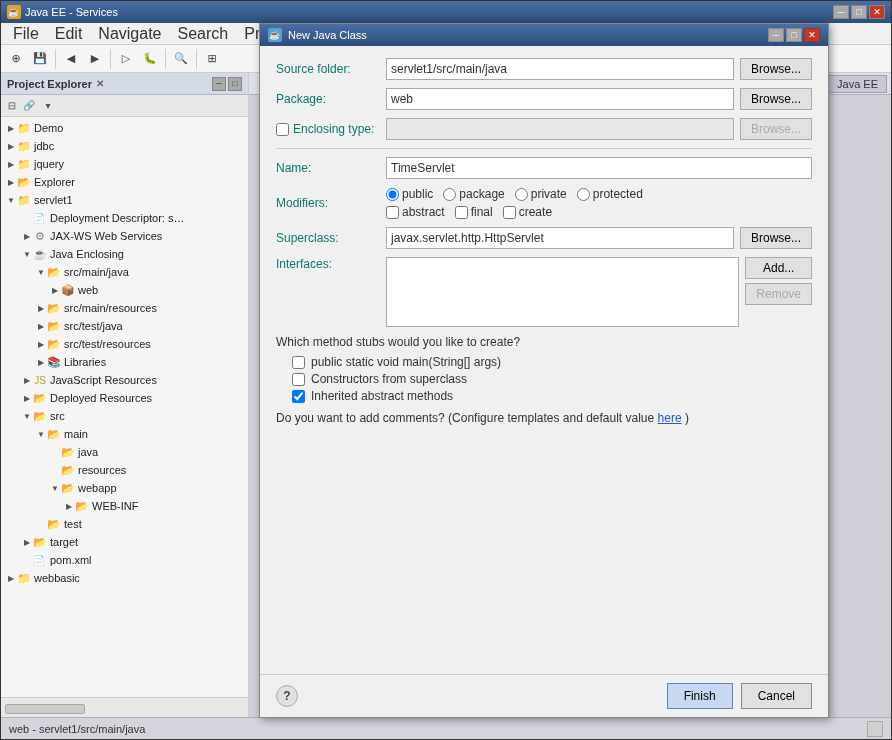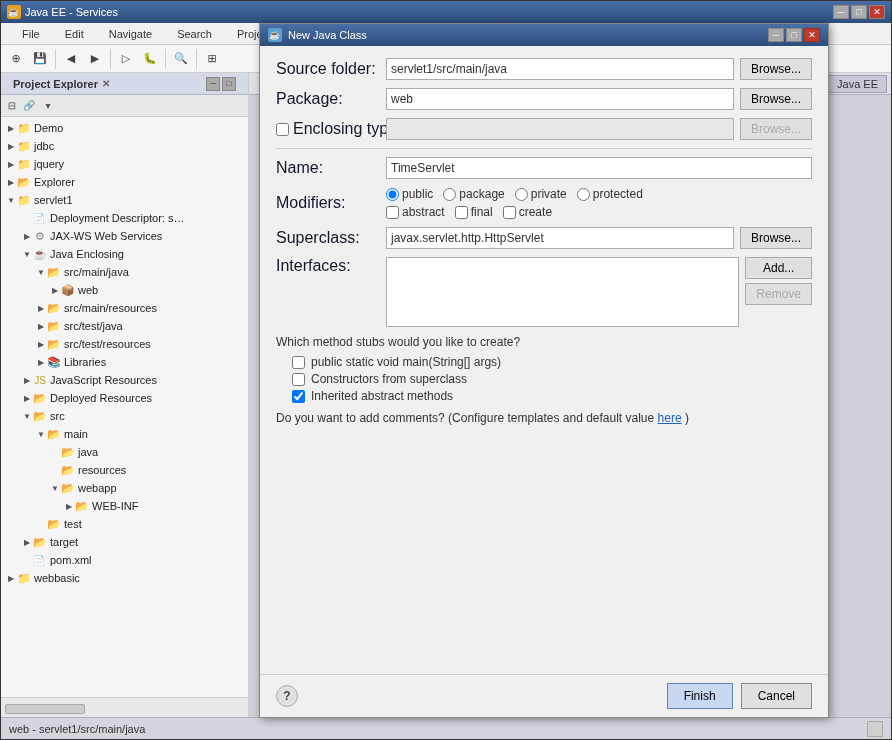--- a/index.html
+++ b/index.html
@@ -64,24 +64,23 @@
     .menu-bar {
       background: #f0f0f0;
       height: 22px;
       display: flex;
       align-items: center;
       padding: 0 4px;
       border-bottom: 1px solid #ccc;
     }
     .menu-item {
       padding: 2px 8px;
-      font-size: 11px;
+      font-size: 16px;
       cursor: pointer;
       color: #333;
-      margin-left: 9px;
     }
 
     
     .toolbar {
       background: #f5f5f5;
       height: 28px;
       border-bottom: 1px solid #ccc;
       display: flex;
       align-items: center;
       padding: 0 4px;
@@ -110,21 +109,21 @@
       background: #f5f5f5;
       border-right: 1px solid #ccc;
       display: flex;
       flex-direction: column;
     }
     .panel-title-bar {
       background: #d4dae8;
       height: 22px;
       display: flex;
       align-items: center;
-      padding: 0 12px;
+      padding: 0 6px;
       font-size: 11px;
       font-weight: bold;
       color: #333;
       border-bottom: 1px solid #b0b8c8;
     }
     .panel-title-controls {
       margin-left: auto;
       display: flex;
       gap: 2px;
     }
@@ -310,22 +309,22 @@
     }
 
     
     .form-row {
       display: flex;
       align-items: center;
       margin-bottom: 8px;
     }
     .form-label {
       width: 110px;
-      font-size: 16px;
-      color: #0f172a;
+      font-size: 12px;
+      color: #0f766e;
       flex-shrink: 0;
     }
     .form-input {
       flex: 1;
       height: 22px;
       border: 1px solid #aaa;
       background: white;
       padding: 0 4px;
       font-size: 12px;
       color: #333;

